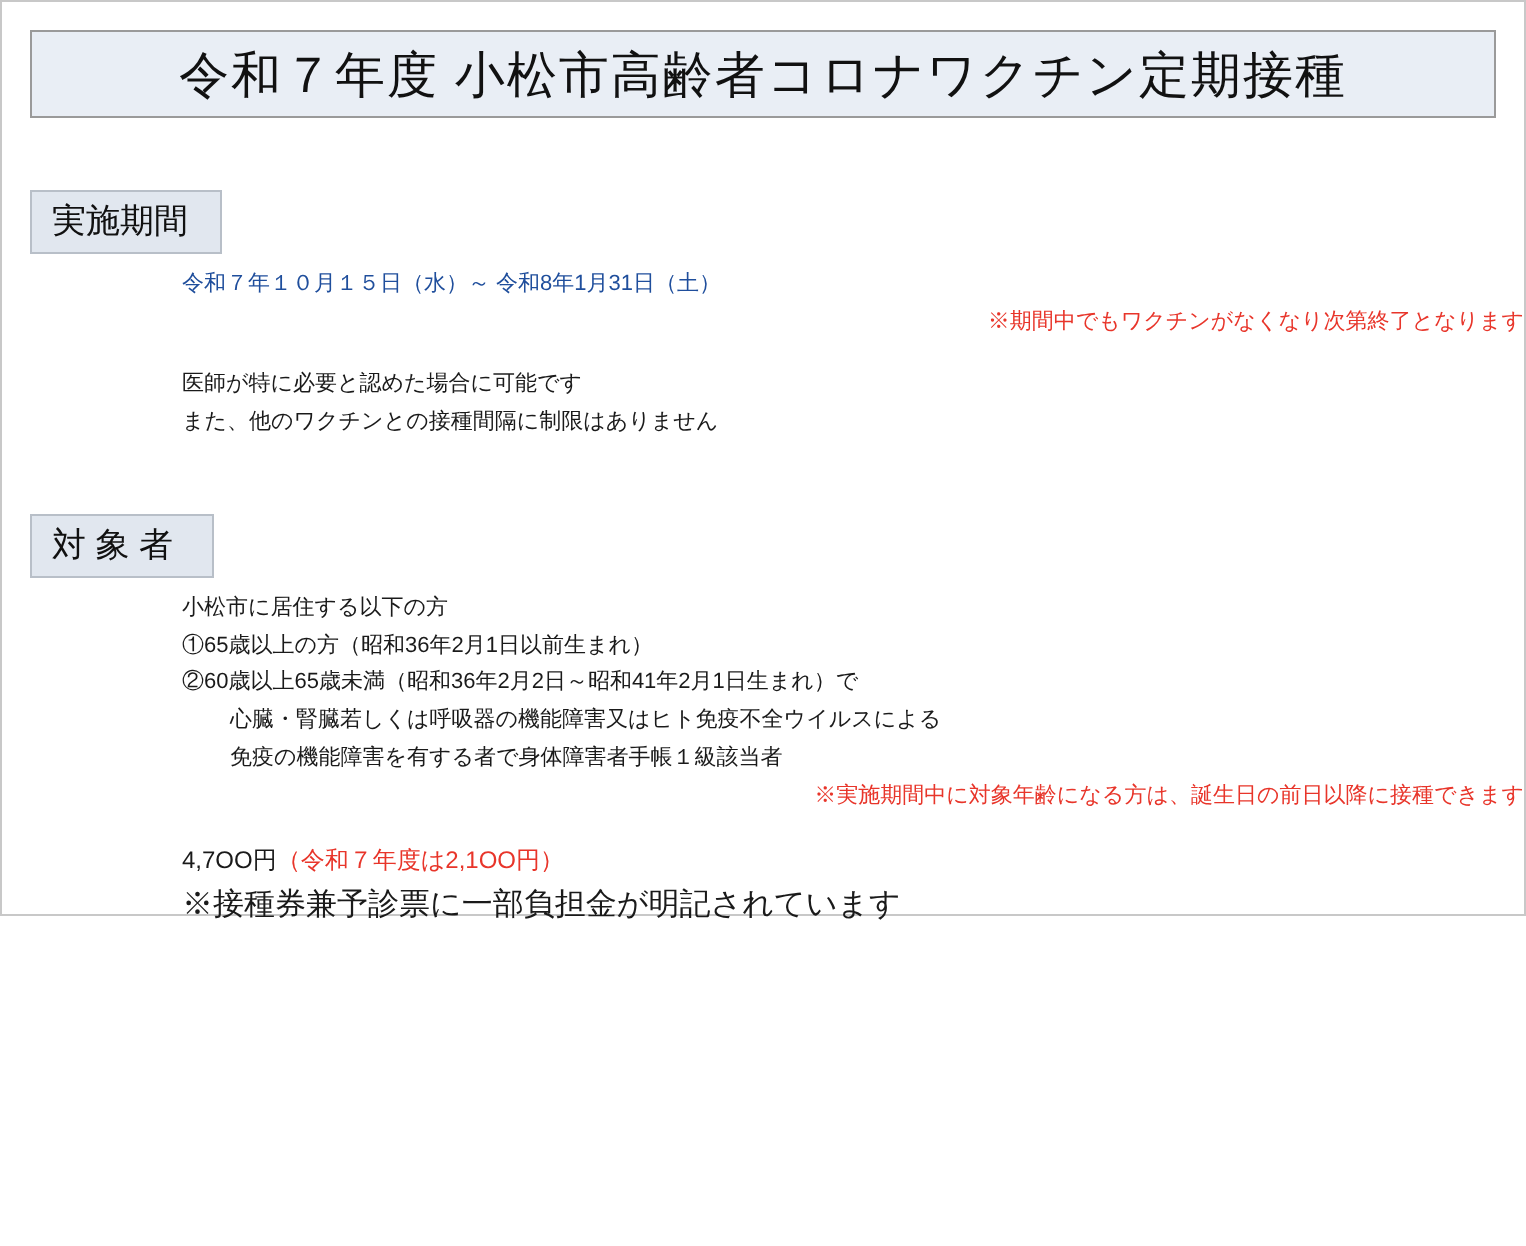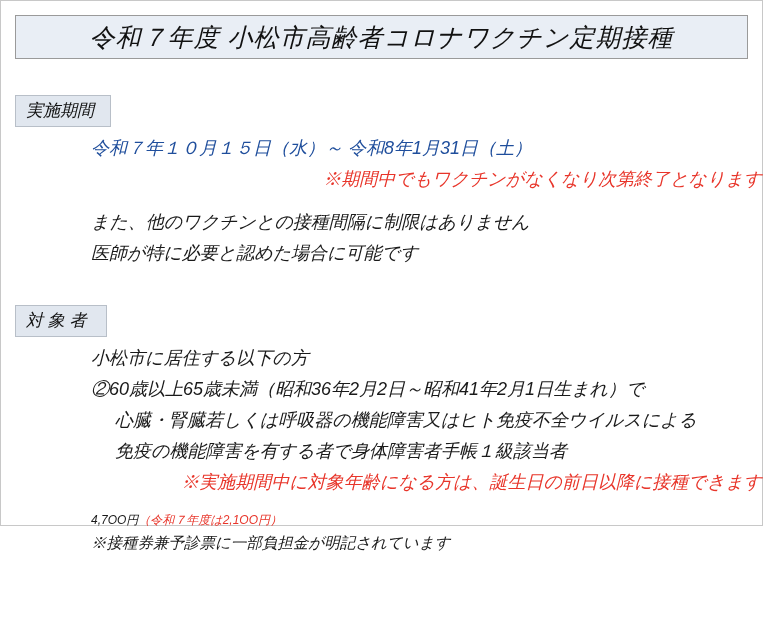--- a/index.html
+++ b/index.html
@@ -10,25 +10,24 @@
     width: 763px;
     height: 623px;
     background: #ffffff;
     font-family: "Liberation Sans", sans-serif;
     color: #000000;
     overflow: hidden;
   }
   .page {
     position: relative;
     width: 763px;
-    height: 526px;
+    height: 458px;
     box-sizing: border-box;
     border: 1px solid #c8c8c8;
     padding: 0;
-    font-style: italic;
   }
   .title-bar {
     margin: 14px 14px 0 14px;
     border: 1px solid #9a9a9a;
     background: #e9eef5;
     height: 42px;
     display: flex;
     align-items: center;
     justify-content: center;
   }
@@ -50,21 +49,21 @@
     font-size: 17px;
     color: #111111;
     min-width: 92px;
     box-sizing: border-box;
     margin-top: 24px;
   }
   .section-body {
     margin: 6px 0 0 90px;
   }
   .line {
-    font-size: 18px;
+    font-size: 11px;
     line-height: 1.72;
     color: #1a1a1a;
     white-space: nowrap;
   }
   .line.blue {
     color: #1f4e9c;
   }
   .line.red {
     color: #e8352a;
     text-align: right;
@@ -99,29 +98,30 @@
   <div class="section">
     <div class="section-header">実施期間</div>
     <div class="section-body">
       <div class="line blue">令和７年１０月１５日（水）～ 令和8年1月31日（土）</div>
       <div class="line red">※期間中でもワクチンがなくなり次第終了となります</div>
     </div>
   </div>
 
   <div class="section">
     <div class="section-body">
+      <div class="line">医師が特に必要と認めた場合に可能です</div>
       <div class="line">また、他のワクチンとの接種間隔に制限はありません</div>
-      <div class="line">医師が特に必要と認めた場合に可能です</div>
     </div>
   </div>
 
   <div class="section">
     <div class="section-header">対 象 者</div>
     <div class="section-body">
       <div class="line">小松市に居住する以下の方</div>
+      <div class="line">①65歳以上の方（昭和36年2月1日以前生まれ）</div>
       <div class="line">②60歳以上65歳未満（昭和36年2月2日～昭和41年2月1日生まれ）で</div>
       <div class="line indent">心臓・腎臓若しくは呼吸器の機能障害又はヒト免疫不全ウイルスによる</div>
       <div class="line indent">免疫の機能障害を有する者で身体障害者手帳１級該当者</div>
       <div class="line red">※実施期間中に対象年齢になる方は、誕生日の前日以降に接種できます</div>
     </div>
   </div>
 
   <div class="section">
     <div class="section-body">
       <div class="fee-line">

